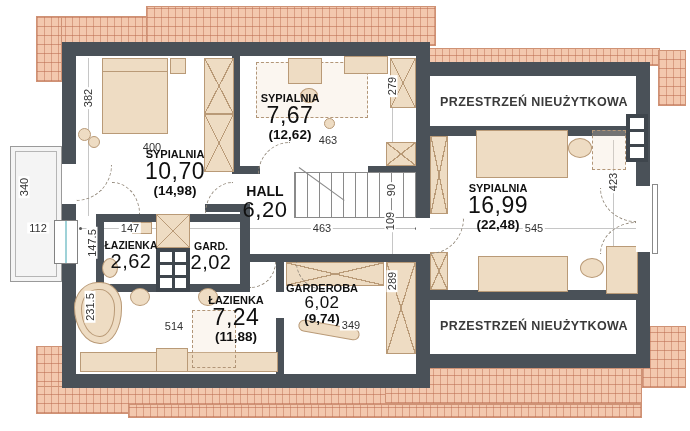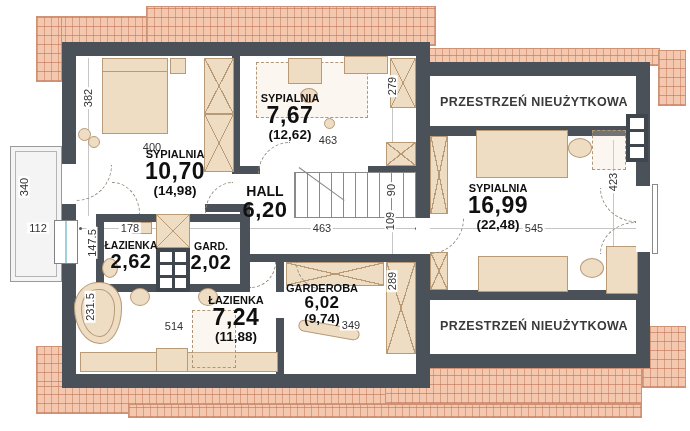--- a/index.html
+++ b/index.html
@@ -47,21 +47,21 @@
     background-image:linear-gradient(90deg,transparent calc(50% - 1px),#9fd2d8 calc(50% - 1px) calc(50% + 1px),transparent calc(50% + 1px));}
   
   .dimline{position:absolute;background:#c6c6c6;}
   .dot{position:absolute;width:3px;height:3px;border-radius:50%;background:#555;}
   .dim{position:absolute;font-size:11px;color:#333;white-space:nowrap;background:#fff;padding:0 2px;
        transform:translate(-50%,-50%);line-height:1;}
   .dim.v{transform:translate(-50%,-50%) rotate(-90deg);}
   
   .rlabel{position:absolute;text-align:center;color:#101010;line-height:1.04;transform:translateX(-50%);white-space:nowrap;}
   .rlabel .nm{display:block;font-weight:bold;font-size:11px;}
-  .rlabel .ar{display:block;font-weight:bold;font-size:23px;letter-spacing:.5px;}
+  .rlabel .ar{display:block;font-weight:normal;font-size:23px;letter-spacing:.5px;}
   .rlabel .gr{display:block;font-weight:bold;font-size:13.5px;}
   .rlabel.sm .nm{font-size:10.5px;}
   .rlabel.sm .ar{font-size:20px;}
   .attic{position:absolute;transform:translate(-50%,-50%);font-weight:bold;font-size:12.5px;
          letter-spacing:.4px;color:#3a3a3a;white-space:nowrap;}
   .board{transform:rotate(10deg);border-radius:6px;}
 </style>
 </head>
 <body>
 
@@ -180,21 +180,21 @@
   <div class="arc bl" style="left:296px;top:262px;width:28px;height:28px;"></div>
   <div class="arc br" style="left:430px;top:218px;width:34px;height:36px;"></div>
   <div class="arc bl" style="left:600px;top:188px;width:36px;height:34px;"></div>
   <div class="arc tl" style="left:600px;top:222px;width:36px;height:32px;"></div>
 
   <div class="dim v" style="left:88px;top:98px;">382</div>
   <div class="dim" style="left:152px;top:147px;">400</div>
   <div class="dim v" style="left:24px;top:187px;">340</div>
   <div class="dim" style="left:38px;top:228px;">112</div>
   <div class="dim v" style="left:92px;top:243px;">147.5</div>
-  <div class="dim" style="left:130px;top:228px;">178</div>
+  <div class="dim" style="left:130px;top:228px;">147</div>
   <div class="dim v" style="left:90px;top:307px;">231.5</div>
   <div class="dim" style="left:174px;top:326px;">514</div>
   <div class="dim" style="left:328px;top:140px;">463</div>
   <div class="dim v" style="left:392px;top:86px;">279</div>
   <div class="dim" style="left:322px;top:228px;">463</div>
   <div class="dim v" style="left:391px;top:190px;">90</div>
   <div class="dim v" style="left:390px;top:221px;">109</div>
   <div class="dim v" style="left:392px;top:281px;">289</div>
   <div class="dim" style="left:351px;top:325px;">349</div>
   <div class="dim v" style="left:613px;top:182px;">423</div>

